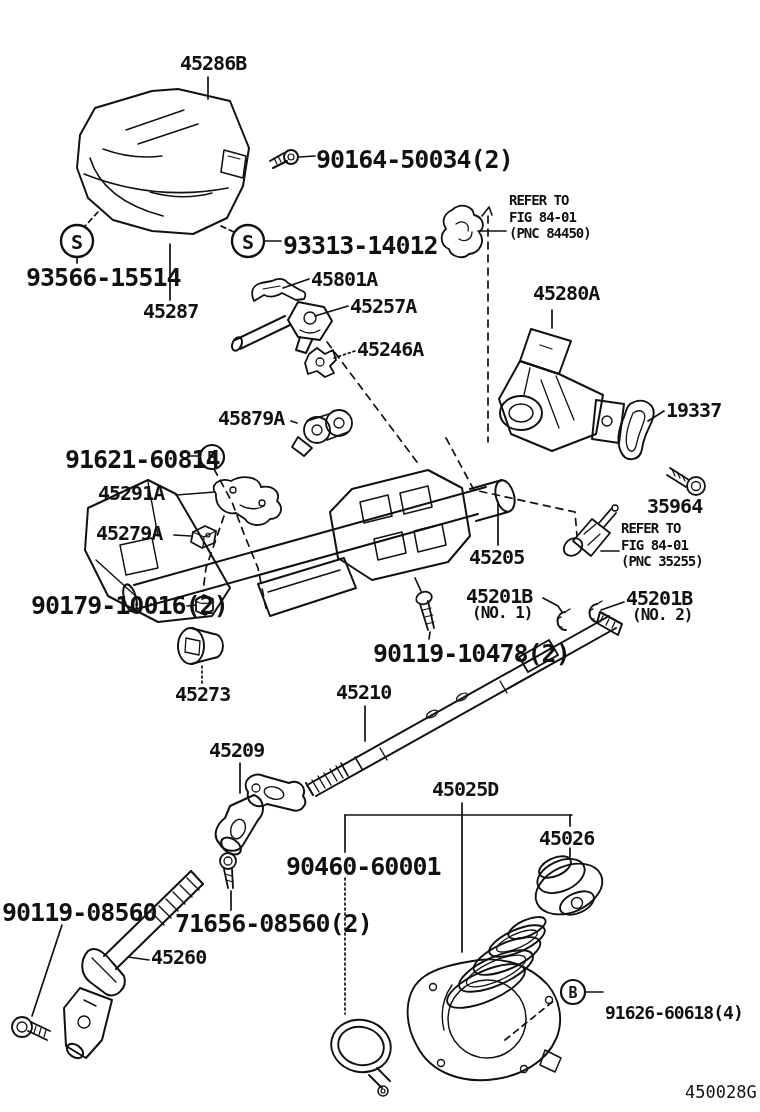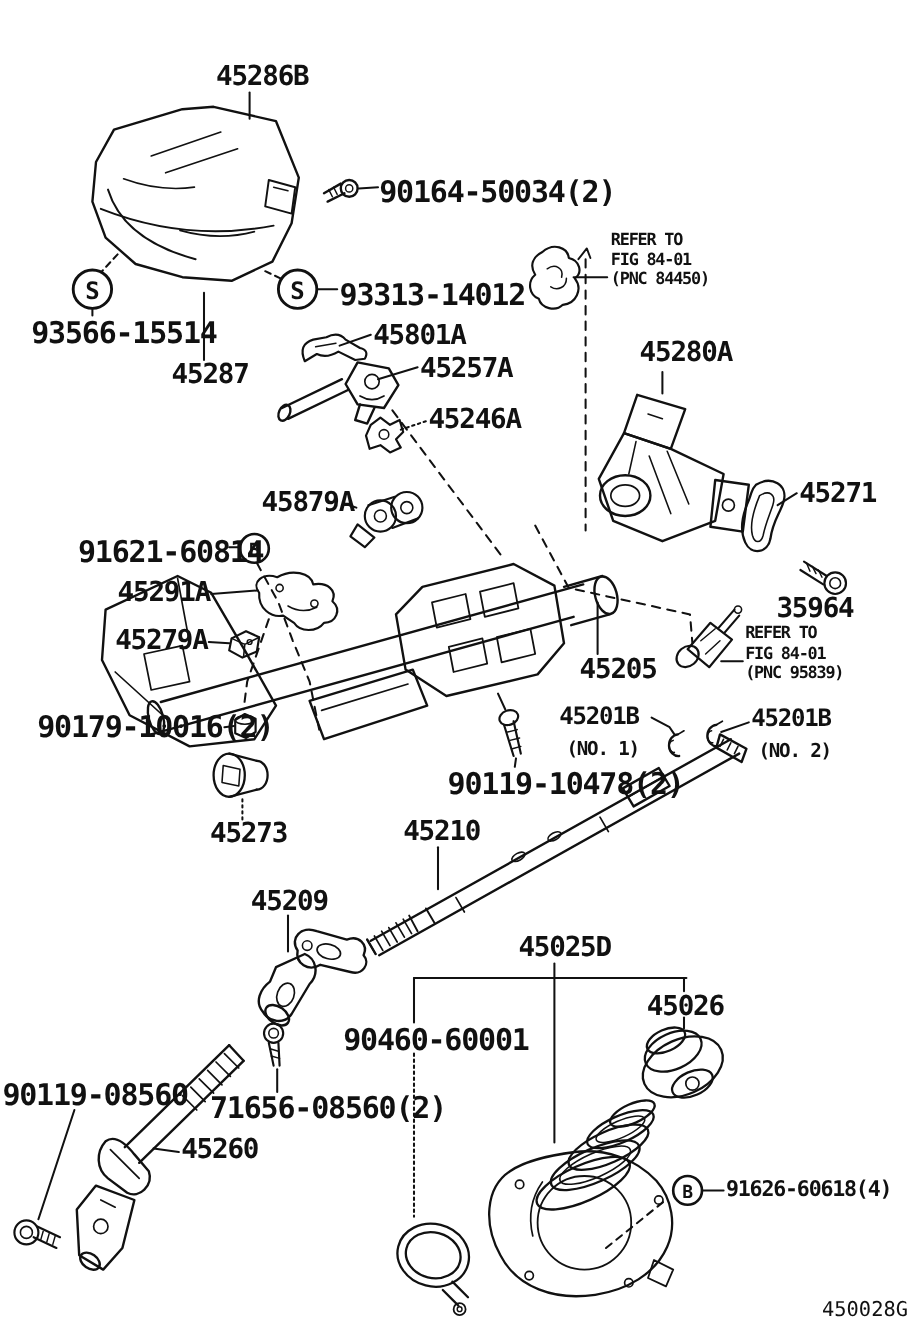--- a/index.html
+++ b/index.html
@@ -3,26 +3,26 @@
 <meta charset="utf-8">
 <style>
   html,body{margin:0;padding:0;background:#fff;}
   .stage{
     position:relative;width:760px;height:1112px;background:#ffffff;overflow:hidden;
     font-family:"DejaVu Sans Mono",monospace;color:#111;
   }
   svg.art{position:absolute;left:0;top:0;}
   svg.art *{vector-effect:non-scaling-stroke;}
   .lbl{
-    position:absolute;font-weight:bold;font-size:23px;line-height:1.0;
+    position:absolute;font-weight:bold;font-size:20px;line-height:1.0;
     letter-spacing:-1px;white-space:nowrap;color:#111;
   }
   .s19{font-size:25px;}
-  .s18{font-size:18px;}
-  .sub{font-size:16px;font-weight:bold;margin-top:11px;}
+  .s18{font-size:18px;margin-top:21px;}
+  .sub{font-size:16px;font-weight:bold;}
   .refblock{position:absolute;font-weight:bold;font-size:14px;line-height:1.18;letter-spacing:-1px;white-space:nowrap;}
   .code{position:absolute;font-weight:normal;font-size:17px;letter-spacing:0;}
 </style>
 </head>
 <body>
 
 <div class="stage">
 
 <svg class="art" width="760" height="1112" viewBox="0 0 760 1112" fill="none" stroke="#111" stroke-width="2" stroke-linecap="round" stroke-linejoin="round">
 
@@ -331,34 +331,34 @@
 <div class="lbl" style="left:350px;top:296px">45257A</div>
 <div class="lbl" style="left:357px;top:339px">45246A</div>
 
 <div class="refblock" style="left:509px;top:192px">
   <div>REFER TO</div>
   <div>FIG 84-01</div>
   <div>(PNC 84450)</div>
 </div>
 
 <div class="lbl" style="left:533px;top:283px">45280A</div>
-<div class="lbl" style="left:666px;top:400px">45271</div>
+<div class="lbl" style="left:666px;top:400px">19337</div>
 <div class="lbl" style="left:218px;top:408px">45879A</div>
 <div class="lbl s19" style="left:65px;top:447px">91621-60814</div>
 <div class="lbl" style="left:98px;top:483px">45291A</div>
 <div class="lbl" style="left:96px;top:523px">45279A</div>
 <div class="lbl" style="left:647px;top:496px">35964</div>
 
 <div class="refblock" style="left:621px;top:520px">
   <div>REFER TO</div>
   <div>FIG 84-01</div>
-  <div>(PNC 95839)</div>
+  <div>(PNC 35255)</div>
 </div>
 
-<div class="lbl" style="left:483px;top:547px">45205</div>
+<div class="lbl" style="left:469px;top:547px">45205</div>
 <div class="lbl s19" style="left:31px;top:593px">90179-10016(2)</div>
 
 <div class="lbl" style="left:466px;top:586px;font-size:20px">45201B</div>
 <div class="lbl sub" style="left:472px;top:605px">(NO. 1)</div>
 <div class="lbl" style="left:626px;top:588px;font-size:20px">45201B</div>
 <div class="lbl sub" style="left:632px;top:607px">(NO. 2)</div>
 
 <div class="lbl s19" style="left:373px;top:641px">90119-10478(2)</div>
 <div class="lbl" style="left:175px;top:684px">45273</div>
 <div class="lbl" style="left:336px;top:682px">45210</div>

